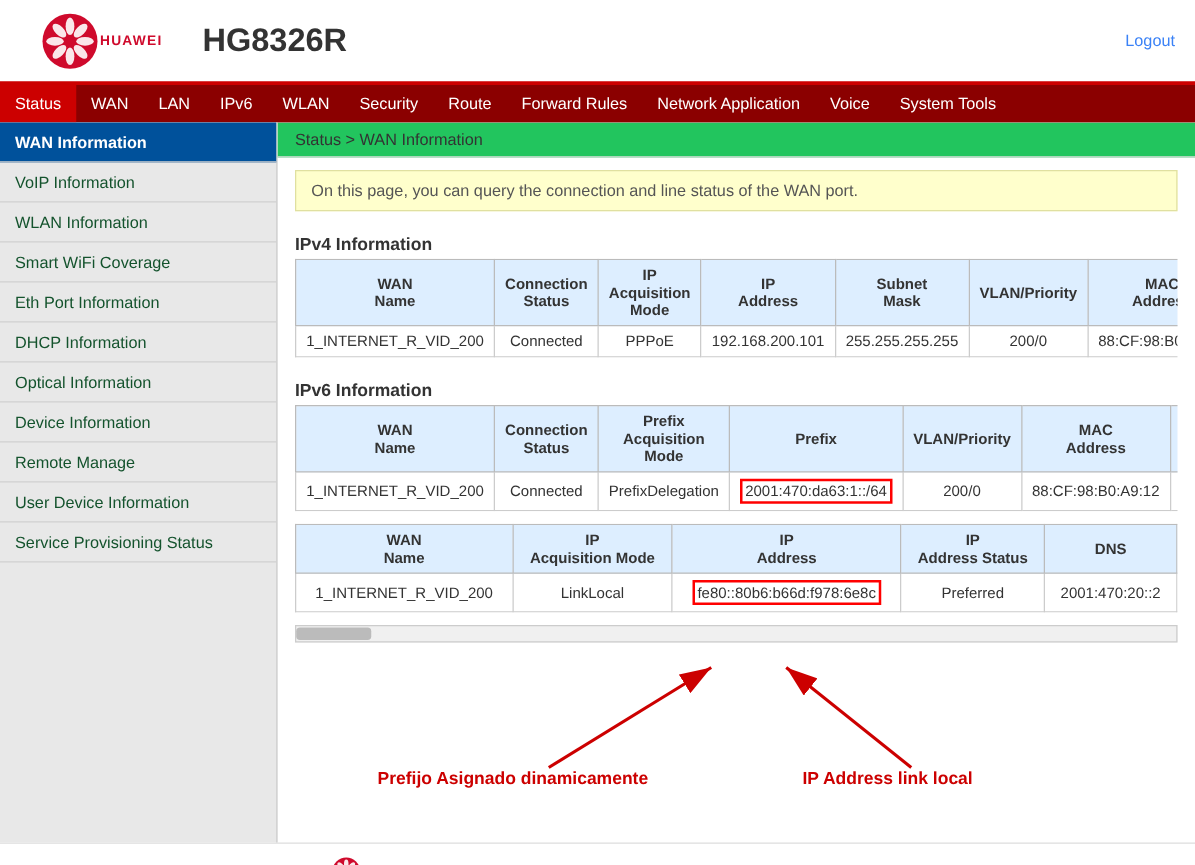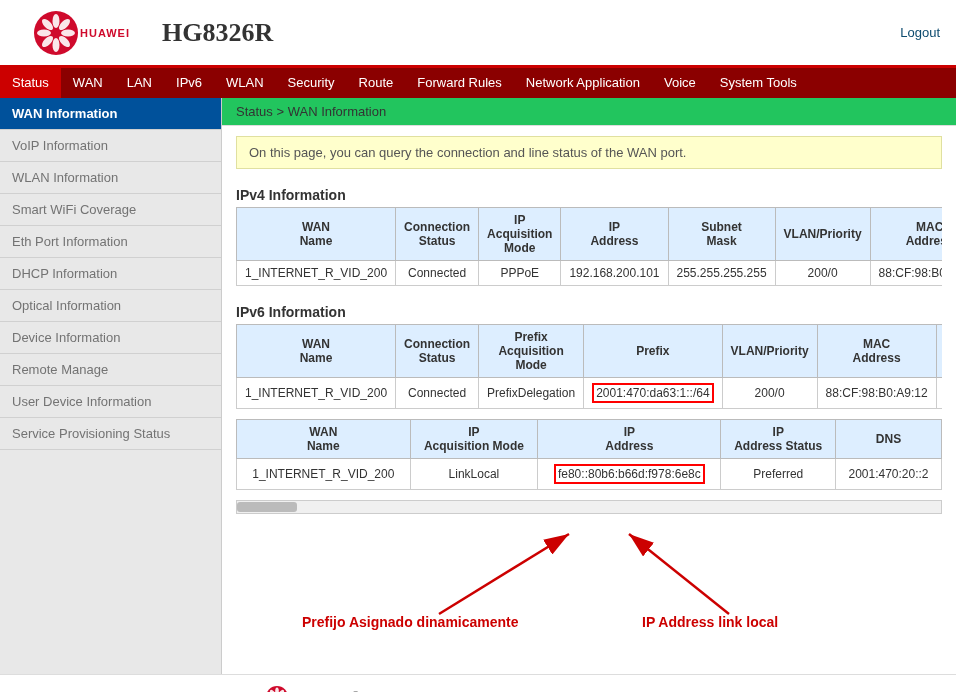--- a/index.html
+++ b/index.html
@@ -1,35 +1,35 @@
 <!DOCTYPE html>
 <html><head>
   <meta charset="utf-8">
   <style>
     * { box-sizing: border-box; margin: 0; padding: 0; }
     body { font-family: Arial, sans-serif; font-size: 13px; background: #fff; width: 956px; }
 
     
     #header { display: flex; align-items: center; background: #fff; border-bottom: 3px solid #c00; height: 68px; }
     #logo-area { display: flex; align-items: center; padding: 0 32px; min-width: 140px; }
-    #device-name { font-size: 26px; font-weight: bold; color: #333; font-family: Liberation Serif, serif; }
+    #device-name { font-size: 26px; font-weight: bold; color: #333; }
     #logout-area { margin-left: auto; padding-right: 16px; }
-    #logout-btn { color: #0c4a6e; text-decoration: none; cursor: pointer; font-size: 13px; }
+    #logout-btn { color: #3b82f6; text-decoration: none; cursor: pointer; font-size: 13px; }
 
     
     #nav { background: #8b0000; display: flex; align-items: center; height: 30px; }
     .nav-item { color: #fff; padding: 0 12px; height: 30px; line-height: 30px; cursor: pointer; font-size: 13px; white-space: nowrap; }
     .nav-item.active { background: #cc0000; }
 
     
     #main-layout { display: flex; min-height: 560px; justify-content: center; }
 
     
     #sidebar { width: 222px; background: #e8e8e8; border-right: 1px solid #ccc; flex-shrink: 0; }
-    .sidebar-item { padding: 8px 12px; border-bottom: 1px solid #d0d0d0; cursor: pointer; font-size: 13px; color: #737373; }
+    .sidebar-item { padding: 8px 12px; border-bottom: 1px solid #d0d0d0; cursor: pointer; font-size: 13px; color: #14532d; }
     .sidebar-item.active { background: #00519b; color: #fff; font-weight: bold; }
 
     
     #content { flex: 1; padding: 0; overflow: hidden; }
     #breadcrumb { padding: 6px 14px; font-size: 13px; color: #333; border-bottom: 1px solid #ddd; background: #22c55e; }
     #info-banner { background: #ffffcc; border: 1px solid #e0e0a0; margin: 10px 14px; padding: 8px 12px; font-size: 13px; color: #555; }
 
     .section-title { font-weight: bold; font-size: 14px; padding: 8px 14px 4px 14px; color: #333; }
 
     table { width: 100%; border-collapse: collapse; font-size: 12px; }

